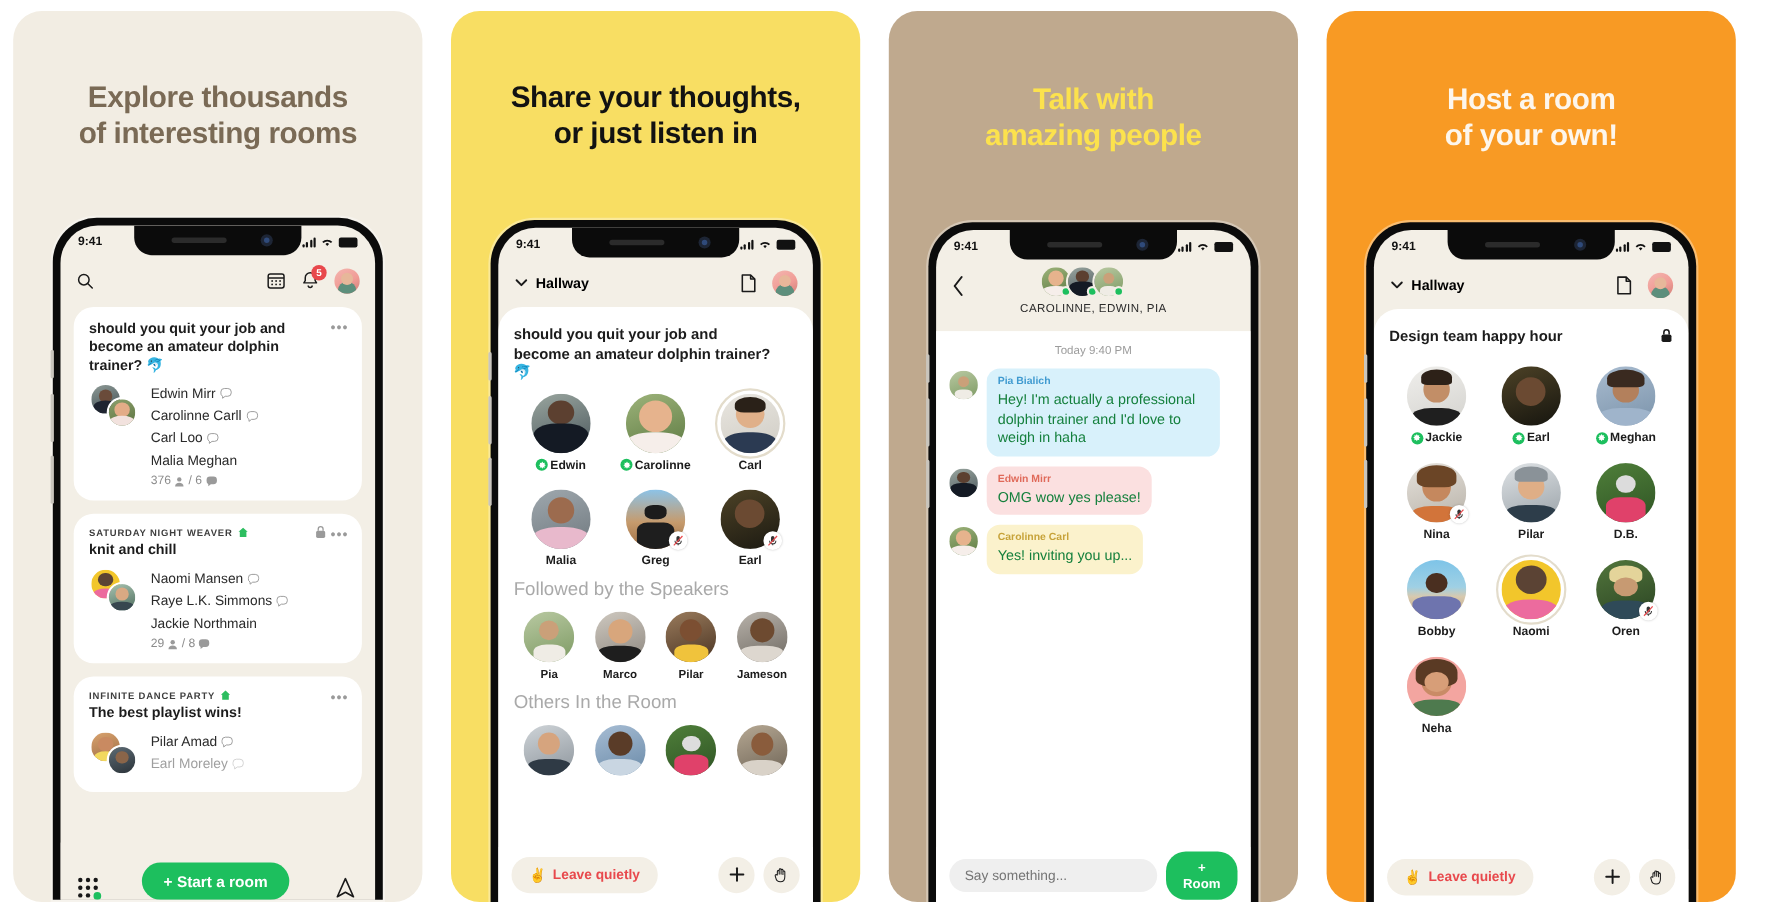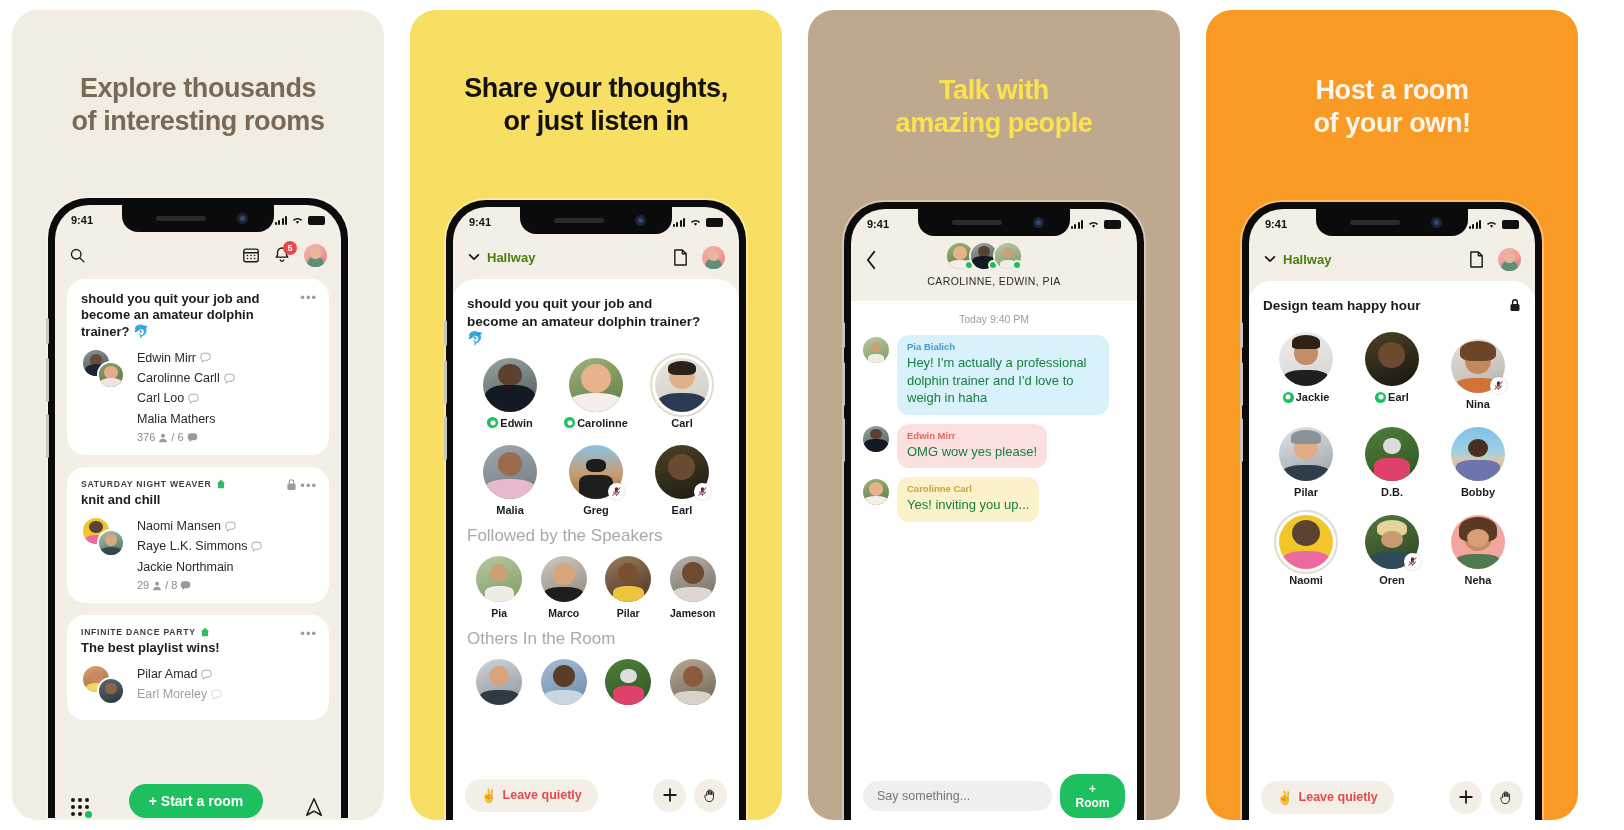--- a/index.html
+++ b/index.html
@@ -87,21 +87,21 @@
 
   
   .sidebtn { position:absolute; left:-2px; width:3px; background:#c9c5bd; border-radius:2px; }
 
   
   .appnav {
     flex: 0 0 40px; height: 40px;
     display: flex; align-items: center; justify-content: space-between;
     padding: 0 14px; background: transparent;
   }
-  .nav-left { display:flex; align-items:center; gap:6px; font-size:13px; font-weight:600; color:#4d7c0f;}
+  .nav-left { display:flex; align-items:center; gap:6px; font-size:13px; font-weight:600; color:#000000;}
   .nav-right { display:flex; align-items:center; gap:13px; }
   .avatar-sm {
     width: 23px; height: 23px; border-radius: 50%;
     background: linear-gradient(150deg,#f4b6b0 0%,#f09c96 55%,#cf7e76 100%);
     position: relative; overflow:hidden; flex:0 0 auto;
   }
   .avatar-sm::after{content:"";position:absolute;bottom:0;left:3px;width:17px;height:11px;border-radius:9px 9px 0 0;background:#5d8f7c;}
   .avatar-sm::before{content:"";position:absolute;top:4px;left:6px;width:11px;height:11px;border-radius:50%;background:#e7b79a;z-index:2;}
   .badge {
     position:absolute; top:-5px; right:-6px; min-width:14px; height:14px;
@@ -336,21 +336,21 @@
                         <path d="M1 5.5a4 4 0 014-4h4a4 4 0 014 4v1a4 4 0 01-4 4H6l-3 2.3V10.4A4 4 0 011 6.5z" fill="none" stroke="#9a9a9a" stroke-width="1.1"></path>
                       </svg>
                     </div>
                   <div class="nm">
                       <span>Carl Loo</span>
                     <svg width="11" height="11" viewBox="0 0 14 14">
                         <path d="M1 5.5a4 4 0 014-4h4a4 4 0 014 4v1a4 4 0 01-4 4H6l-3 2.3V10.4A4 4 0 011 6.5z" fill="none" stroke="#9a9a9a" stroke-width="1.1"></path>
                       </svg>
                     </div>
                   <div class="nm">
-                      <span>Malia Mathers</span>
+                      <span>Malia Meghan</span>
                     </div>
                 </div>
                 <div class="counts">
                   <span>376</span>
                   <svg width="10" height="10" viewBox="0 0 12 12">
                       <circle cx="6" cy="3.4" r="2.4" fill="#9a9a9a"></circle>
                       <path d="M1.4 11c0-2.6 2-4 4.6-4s4.6 1.4 4.6 4z" fill="#9a9a9a"></path>
                     </svg>
                   <span>/</span>
                   <span>6</span>
@@ -962,20 +962,39 @@
                 </div>
               <div class="pname">
                   <span class="star">
                     <svg width="8" height="8" viewBox="0 0 10 10">
                       <path d="M5 .8l1 1.7 1.9-.5-.5 1.9 1.7 1-1.7 1 .5 1.9-1.9-.5-1 1.7-1-1.7-1.9.5.5-1.9-1.7-1 1.7-1-.5-1.9 1.9.5z" fill="#fff"></path>
                     </svg>
                   </span>
                   <span>Earl</span>
                 </div>
             </div>
+            <div class="person" style="margin-top:6px">
+              <div class="pavatar">
+                  <div class="img">
+                    <div class="ph" style="background:linear-gradient(160deg,#a9bcd0,#7b93aa)">
+                      <div style="position:absolute;top:18%;left:28%;width:44%;height:44%;border-radius:50%;background:#b3805c"></div>
+                      <div style="position:absolute;top:6%;left:18%;width:64%;height:30%;border-radius:50% 50% 20% 20%;background:#3a2a20"></div>
+                      <div style="position:absolute;bottom:0;left:6%;width:88%;height:30%;border-radius:40% 40% 0 0;background:#9fb4cb"></div>
+                    </div>
+                  </div>
+                </div>
+              <div class="pname">
+                  <span class="star">
+                    <svg width="8" height="8" viewBox="0 0 10 10">
+                      <path d="M5 .8l1 1.7 1.9-.5-.5 1.9 1.7 1-1.7 1 .5 1.9-1.9-.5-1 1.7-1-1.7-1.9.5.5-1.9-1.7-1 1.7-1-.5-1.9 1.9.5z" fill="#fff"></path>
+                    </svg>
+                  </span>
+                  <span>Meghan</span>
+                </div>
+            </div>
 
             <div class="person" style="margin-top:13px">
               <div class="pavatar">
                 <div class="img">
                     <div class="ph" style="background:linear-gradient(160deg,#e6e2dc,#b8b2a8)">
                       <div style="position:absolute;top:16%;left:26%;width:48%;height:48%;border-radius:50%;background:#c5885e"></div>
                       <div style="position:absolute;top:4%;left:16%;width:68%;height:36%;border-radius:50% 50% 30% 30%;background:#6b4526"></div>
                       <div style="position:absolute;bottom:0;left:10%;width:80%;height:28%;border-radius:40% 40% 0 0;background:#d2743a"></div>
                     </div>
                   </div>

